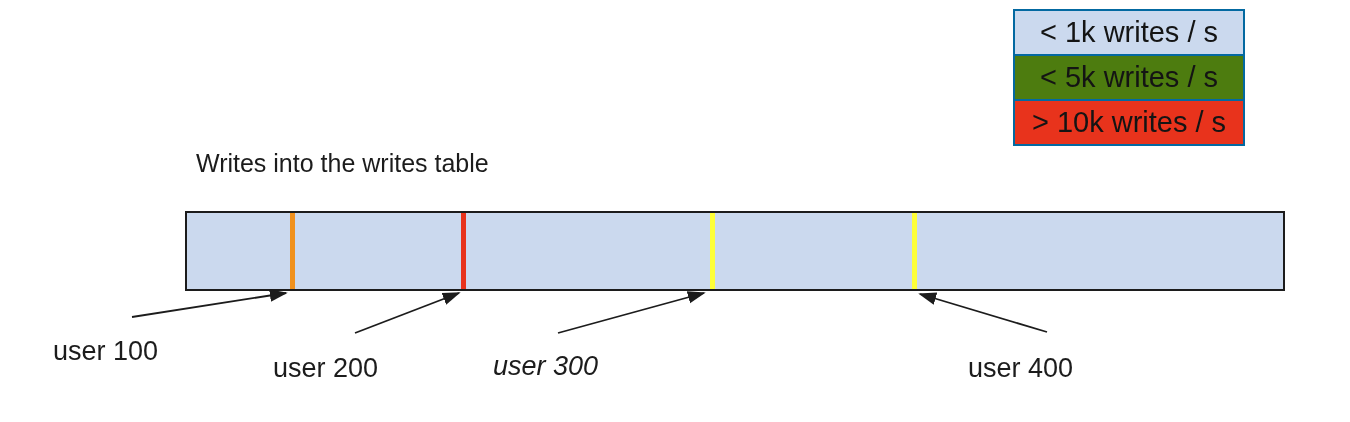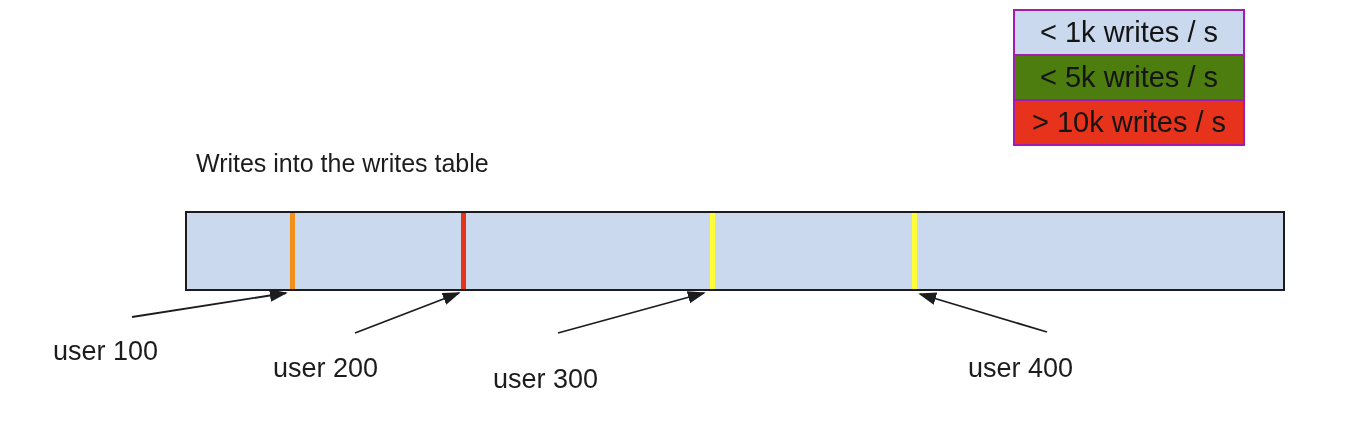--- a/index.html
+++ b/index.html
@@ -26,21 +26,21 @@
   .legend {
     position: absolute;
     left: 1013px;
     top: 9px;
     width: 232px;
   }
   .legend-row {
     box-sizing: border-box;
     width: 232px;
     height: 47px;
-    border: 2px solid #a21caf;
+    border: 2px solid #0369a1;
     margin-top: -2px;
     display: flex;
     align-items: center;
     justify-content: center;
     font-size: 29px;
     color: #141414;
     white-space: nowrap;
   }
   .legend-row:first-child { margin-top: 0; }
   .bar {
@@ -106,16 +106,16 @@
     <g id="arrow-lines">
         <line x1="132" y1="317" x2="286" y2="293" stroke="#1c1c1c" stroke-width="1.8" marker-end="url(#arrowhead)"></line>
         <line x1="355" y1="333" x2="459" y2="293" stroke="#1c1c1c" stroke-width="1.8" marker-end="url(#arrowhead)"></line>
         <line x1="558" y1="333" x2="704" y2="293" stroke="#1c1c1c" stroke-width="1.8" marker-end="url(#arrowhead)"></line>
         <line x1="1047" y1="332" x2="920" y2="294" stroke="#1c1c1c" stroke-width="1.8" marker-end="url(#arrowhead)"></line>
       </g>
   </svg>
 
   <div class="user-label" style="left: 53px; top: 336px; text-align: center;">user 100</div>
   <div class="user-label" style="left: 273px; top: 353px;">user 200</div>
-  <div class="user-label" style="left: 493px; top: 364px;">user 300</div>
+  <div class="user-label" style="left: 493px; top: 351px; font-style: italic;">user 300</div>
   <div class="user-label" style="left: 968px; top: 353px;">user 400</div>
 
 </div>
 
 </body></html>

